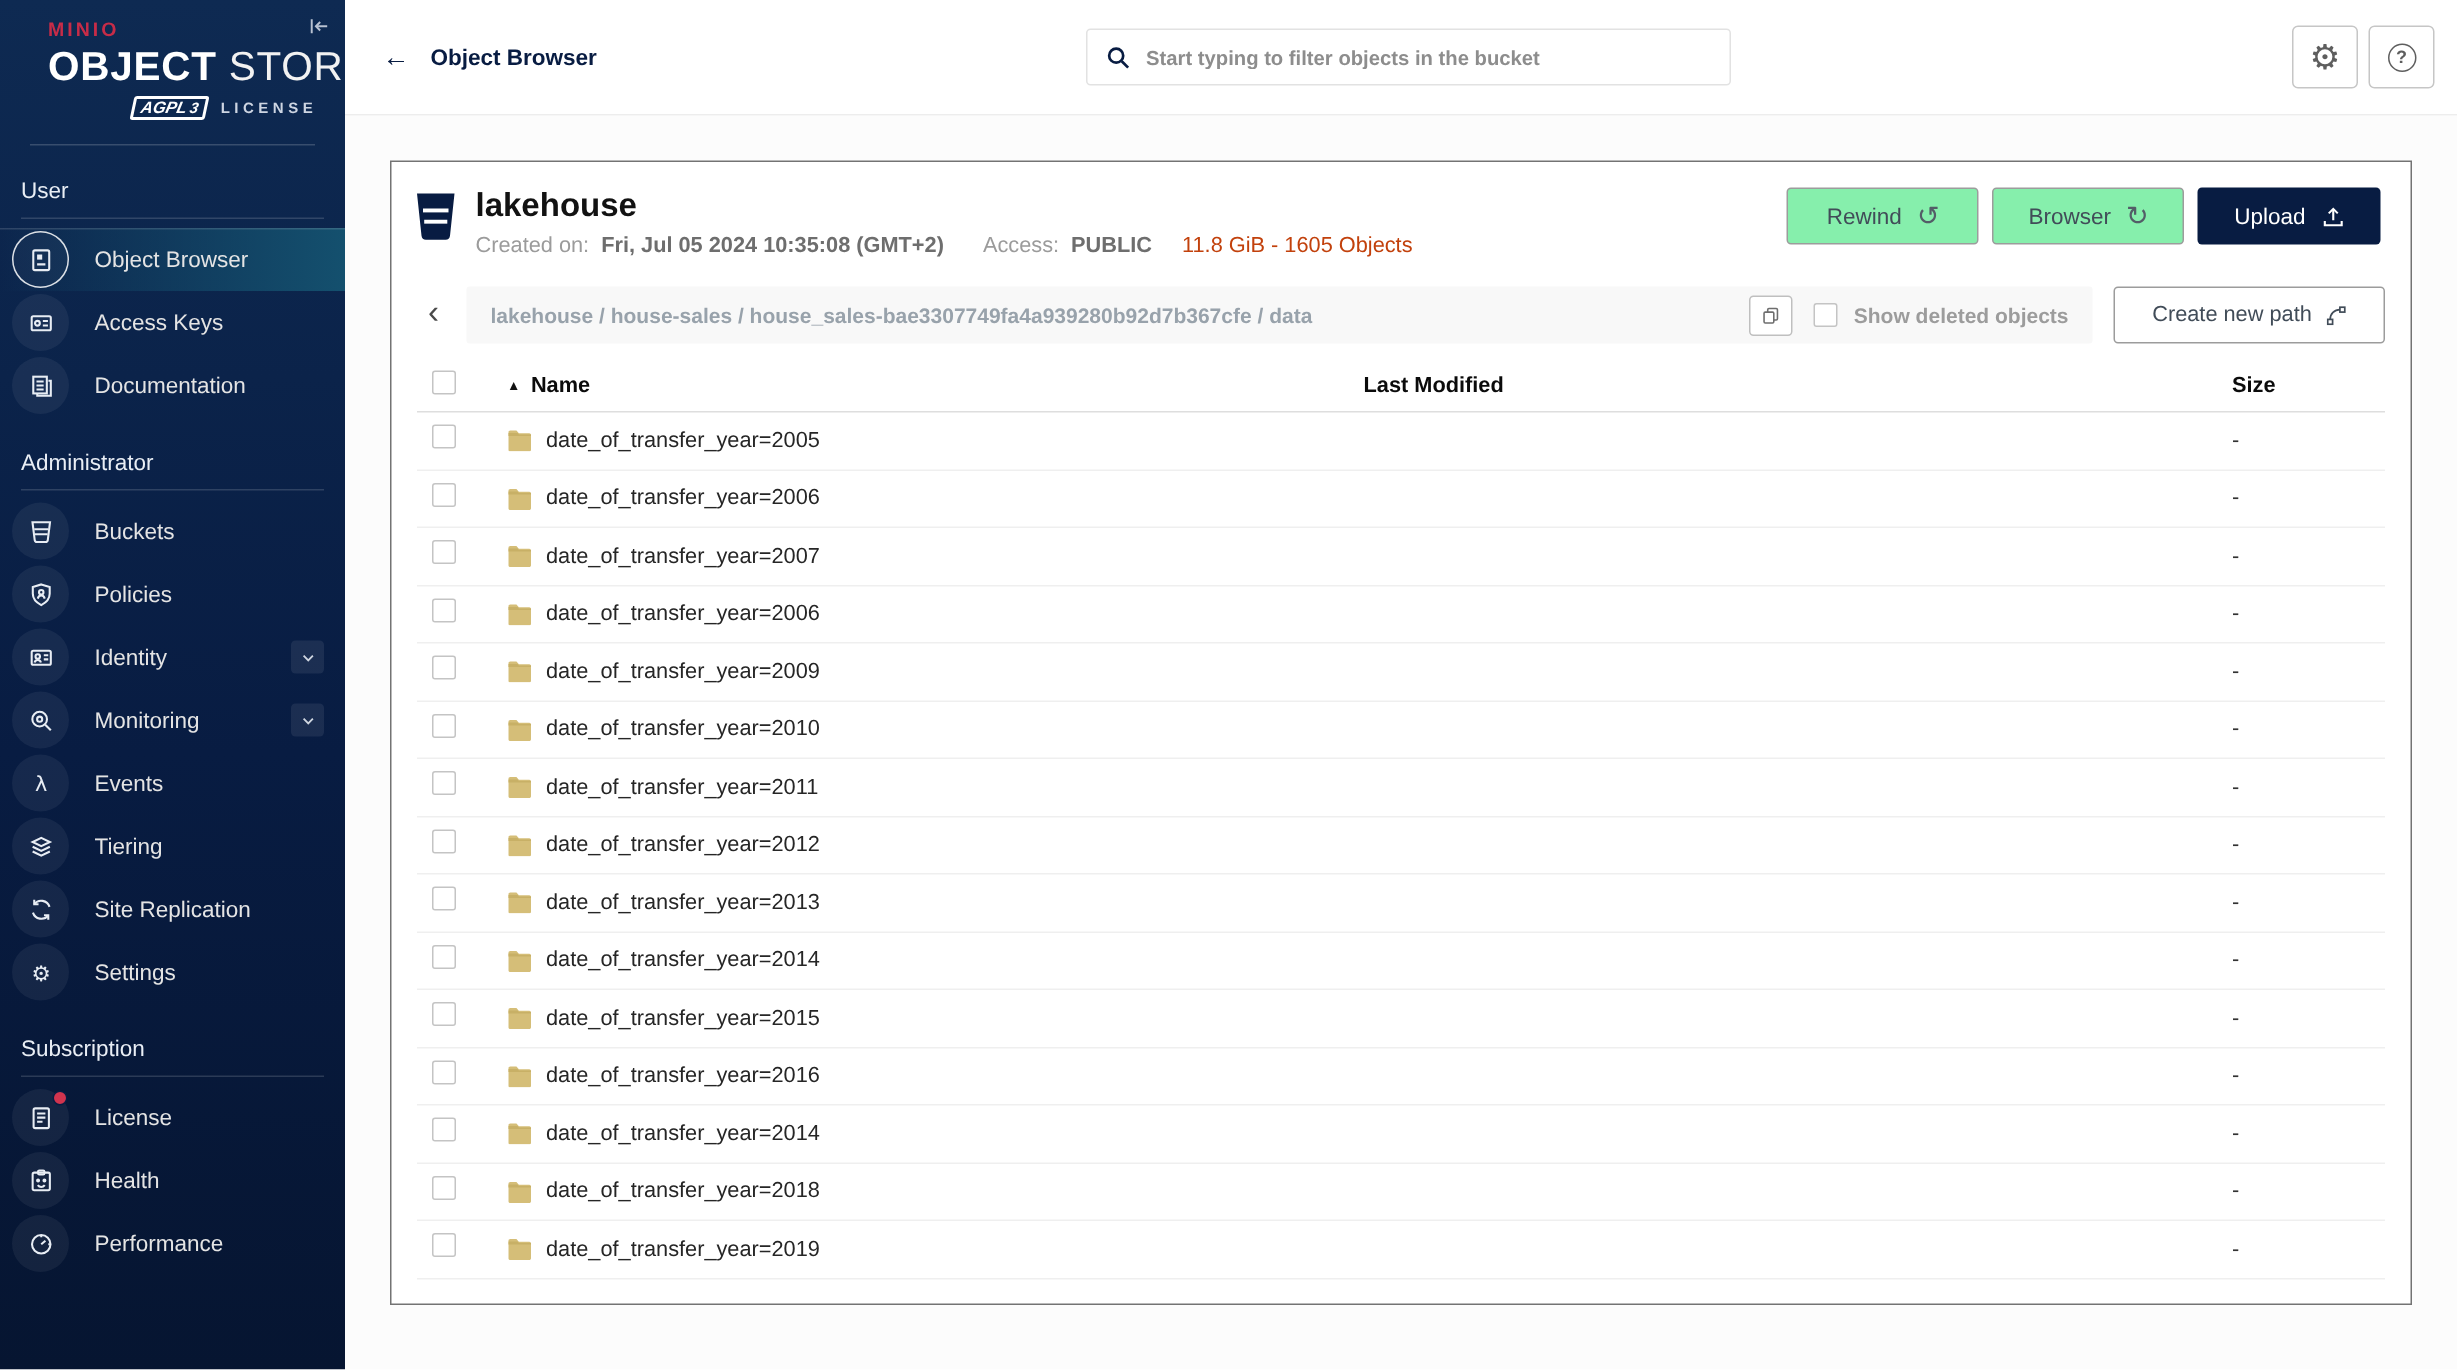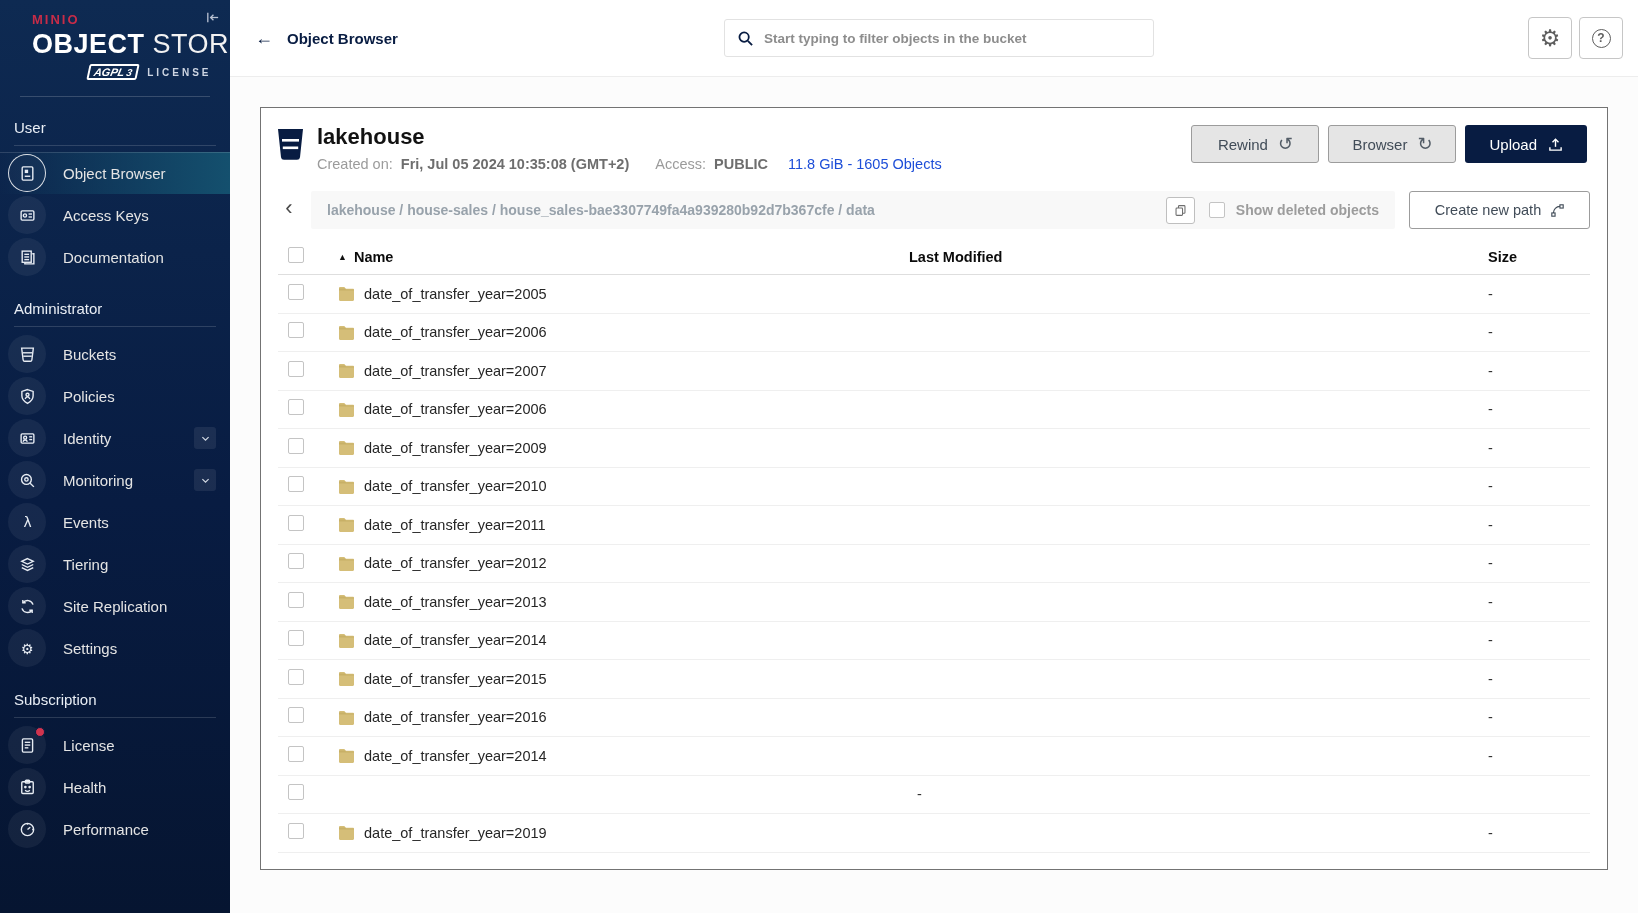--- a/index.html
+++ b/index.html
@@ -63,24 +63,24 @@
   .content { flex:1; padding:30px; overflow:hidden; }
   .card { background:#fff; border:1px solid #737373; width:100%; }
 
   
   .bucket-header { display:flex; align-items:flex-start; padding:17px 20px 15px 16px; }
   .bh-left { display:flex; gap:13px; flex:1; }
   .bucket-icon-big { margin-top:3px; }
   .bh-title { font-size:22px; font-weight:bold; color:#121212; line-height:1.1; }
   .bh-meta { display:flex; align-items:center; gap:8px; margin-top:7px; font-size:14.5px; color:#9b9b9b; }
   .bh-meta .val { font-weight:bold; color:#6e6e6e; }
-  .bh-meta .summary { color:#1d4ed8; margin-left:12px; }
+  .bh-meta .summary { color:#c2410c; margin-left:12px; }
   .bh-meta .gap { width:10px; }
   .bh-actions { display:flex; gap:9px; align-items:center; }
-  .btn-outline { height:38px; border:1px solid #9c9c9c; border-radius:3px; background:#e5e5e5;
+  .btn-outline { height:38px; border:1px solid #9c9c9c; border-radius:3px; background:#86efac;
     color:#414c58; font-size:15px; display:flex; align-items:center; justify-content:center; gap:10px;
     padding:0 22px; cursor:pointer; font-family:"Liberation Sans",sans-serif; min-width:128px; }
   .btn-outline .bglyph { font-size:18px; line-height:1; color:#535d67; }
   .btn-primary { height:38px; border:none; border-radius:3px; background:#081c42; color:#fff;
     font-size:15px; display:flex; align-items:center; justify-content:center; gap:11px;
     padding:0 24px; cursor:pointer; font-family:"Liberation Sans",sans-serif; min-width:116px; }
 
   
   .path-row { display:flex; align-items:center; padding:4px 17px 10px 12px; gap:6px; }
   .chev-left-btn { width:32px; height:36px; background:none; border:none; color:#4a4a4a;
@@ -662,20 +662,29 @@
         </svg>
       </span>
       <span>date_of_transfer_year=2014</span>
     </div>
     <div class="cell-mod"></div>
     <div class="cell-size">-</div>
   </div>
 
   <div class="trow">
     <div class="cell-cb"><span class="cb"></span></div>
+    <div class="cell-name">
+      <span>
+        <svg width="17" height="15" viewBox="0 0 17 15">
+          <path d="M1 2.2C1 1.5 1.5 1 2.2 1h4.1l1.6 1.8h7c.6 0 1.1.5 1.1 1.1v9.9c0 .7-.5 1.2-1.2 1.2H2.2c-.7 0-1.2-.5-1.2-1.2V2.2z" fill="#d5be78"></path>
+          <path d="M1 4.6h15v-1H8l-1-1H1v2z" fill="#c8b066"></path>
+        </svg>
+      </span>
+      <span>date_of_transfer_year=2018</span>
+    </div>
     <div class="cell-mod"></div>
     <div class="cell-size">-</div>
   </div>
 
   <div class="trow">
     <div class="cell-cb"><span class="cb"></span></div>
     <div class="cell-name">
       <span>
         <svg width="17" height="15" viewBox="0 0 17 15">
           <path d="M1 2.2C1 1.5 1.5 1 2.2 1h4.1l1.6 1.8h7c.6 0 1.1.5 1.1 1.1v9.9c0 .7-.5 1.2-1.2 1.2H2.2c-.7 0-1.2-.5-1.2-1.2V2.2z" fill="#d5be78"></path>

